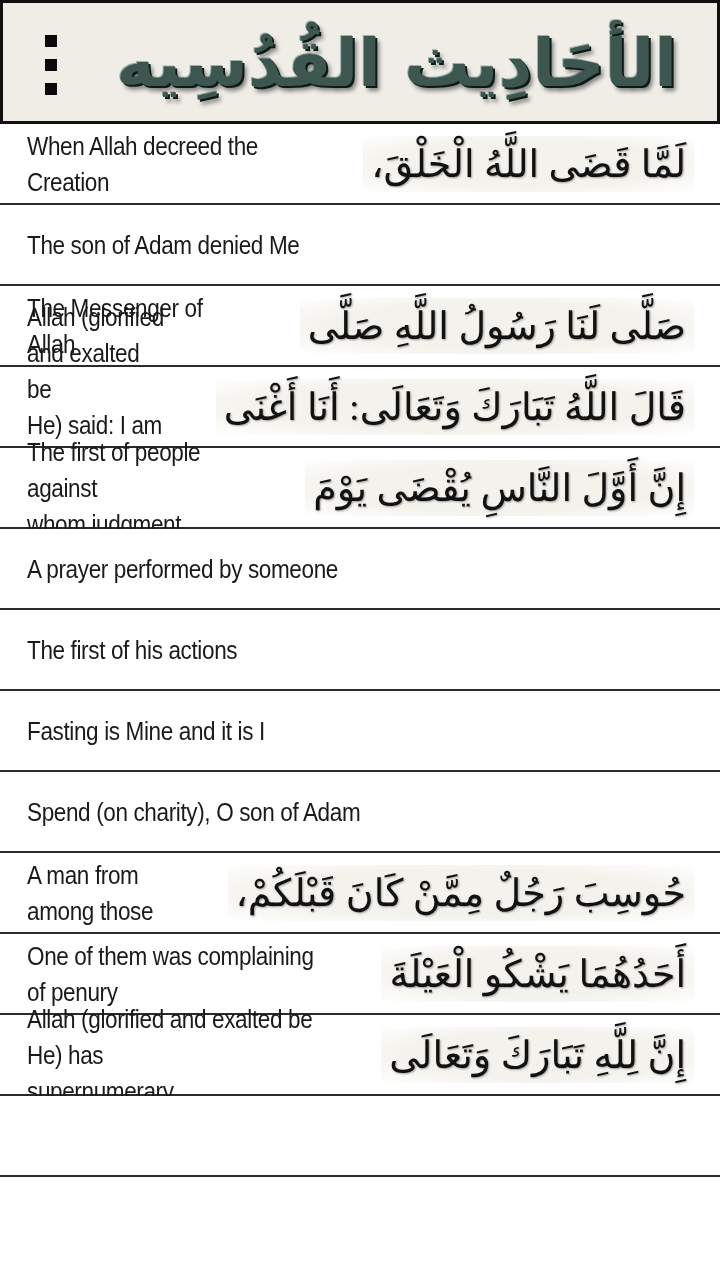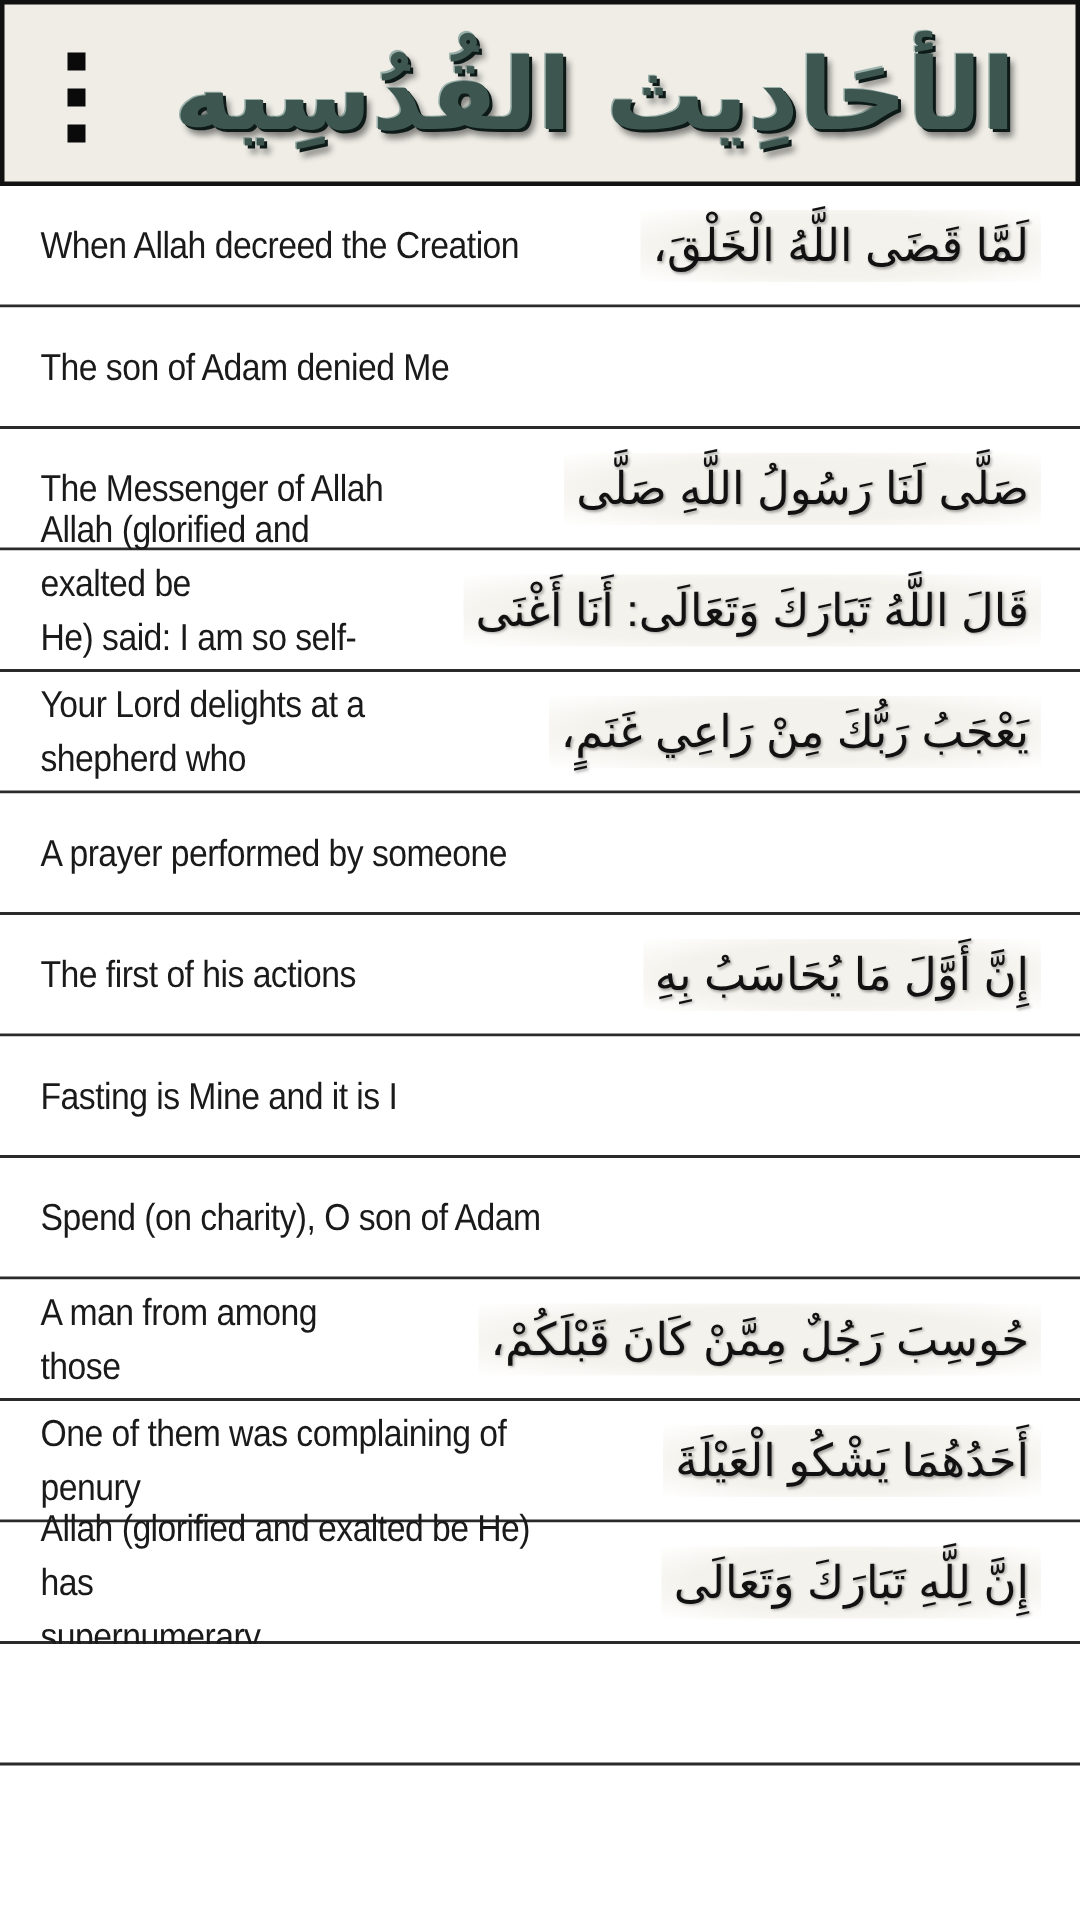--- a/index.html
+++ b/index.html
@@ -50,22 +50,22 @@
     font-size: 25px; color: #1a1a1a;
     line-height: 36px;
     letter-spacing: -0.4px;
     transform: scaleX(0.9); transform-origin: left center;
     white-space: pre-line;
     max-width: 420px;
   }
   .row .ar {
     margin-right: 26px;
     padding: 6px 8px;
-    font-family: Liberation Sans, sans-serif;
-    font-size: 30px; color: #111;
+    font-family: Liberation Serif, serif;
+    font-size: 38px; color: #111;
     direction: rtl;
     background: radial-gradient(ellipse at center, #f4f2ec 60%, rgba(255,255,255,0) 100%);
     text-shadow: 1px 1px 2px rgba(0,0,0,0.35);
     white-space: nowrap;
   }
 </style>
 </head>
 <body>
 
 <div class="header">
@@ -88,29 +88,29 @@
   <div class="row">
       <div class="en">The Messenger of Allah</div>
       <div class="ar">صَلَّى لَنَا رَسُولُ اللَّهِ صَلَّى</div>
     </div>
   <div class="row">
       <div class="en">Allah (glorified and exalted be
 He) said: I am so self-sufficient</div>
       <div class="ar">قَالَ اللَّهُ تَبَارَكَ وَتَعَالَى: أَنَا أَغْنَى</div>
     </div>
   <div class="row">
-      <div class="en">Your Lord delights at a shepherd who</div>
-      <div class="ar">يَعْجَبُ رَبُّكَ مِنْ رَاعِي غَنَمٍ،</div>
+      <div class="en">The first of people against
+whom judgment</div>
+      <div class="ar">إِنَّ أَوَّلَ النَّاسِ يُقْضَى يَوْمَ</div>
     </div>
   <div class="row">
       <div class="en">A prayer performed by someone</div>
     </div>
   <div class="row">
       <div class="en">The first of his actions</div>
-      <div class="ar">إِنَّ أَوَّلَ مَا يُحَاسَبُ بِهِ</div>
     </div>
   <div class="row">
       <div class="en">Fasting is Mine and it is I</div>
     </div>
   <div class="row">
       <div class="en">Spend (on charity), O son of Adam</div>
     </div>
   <div class="row">
       <div class="en">A man from among those</div>
       <div class="ar">حُوسِبَ رَجُلٌ مِمَّنْ كَانَ قَبْلَكُمْ،</div>

